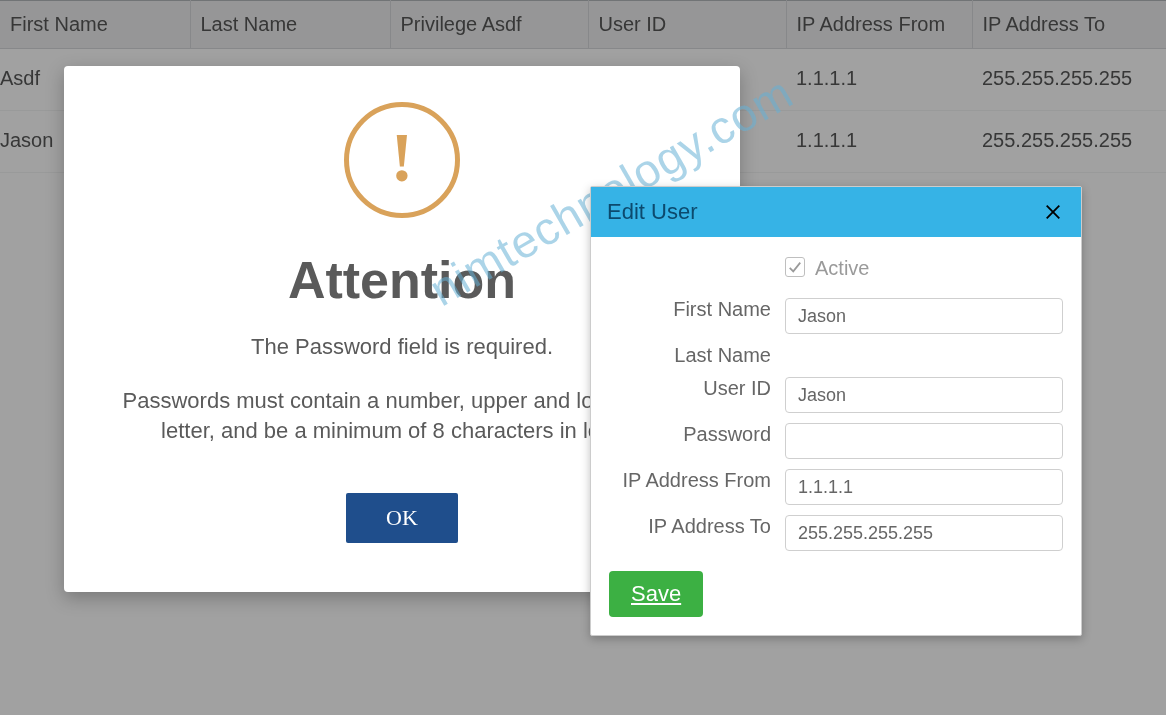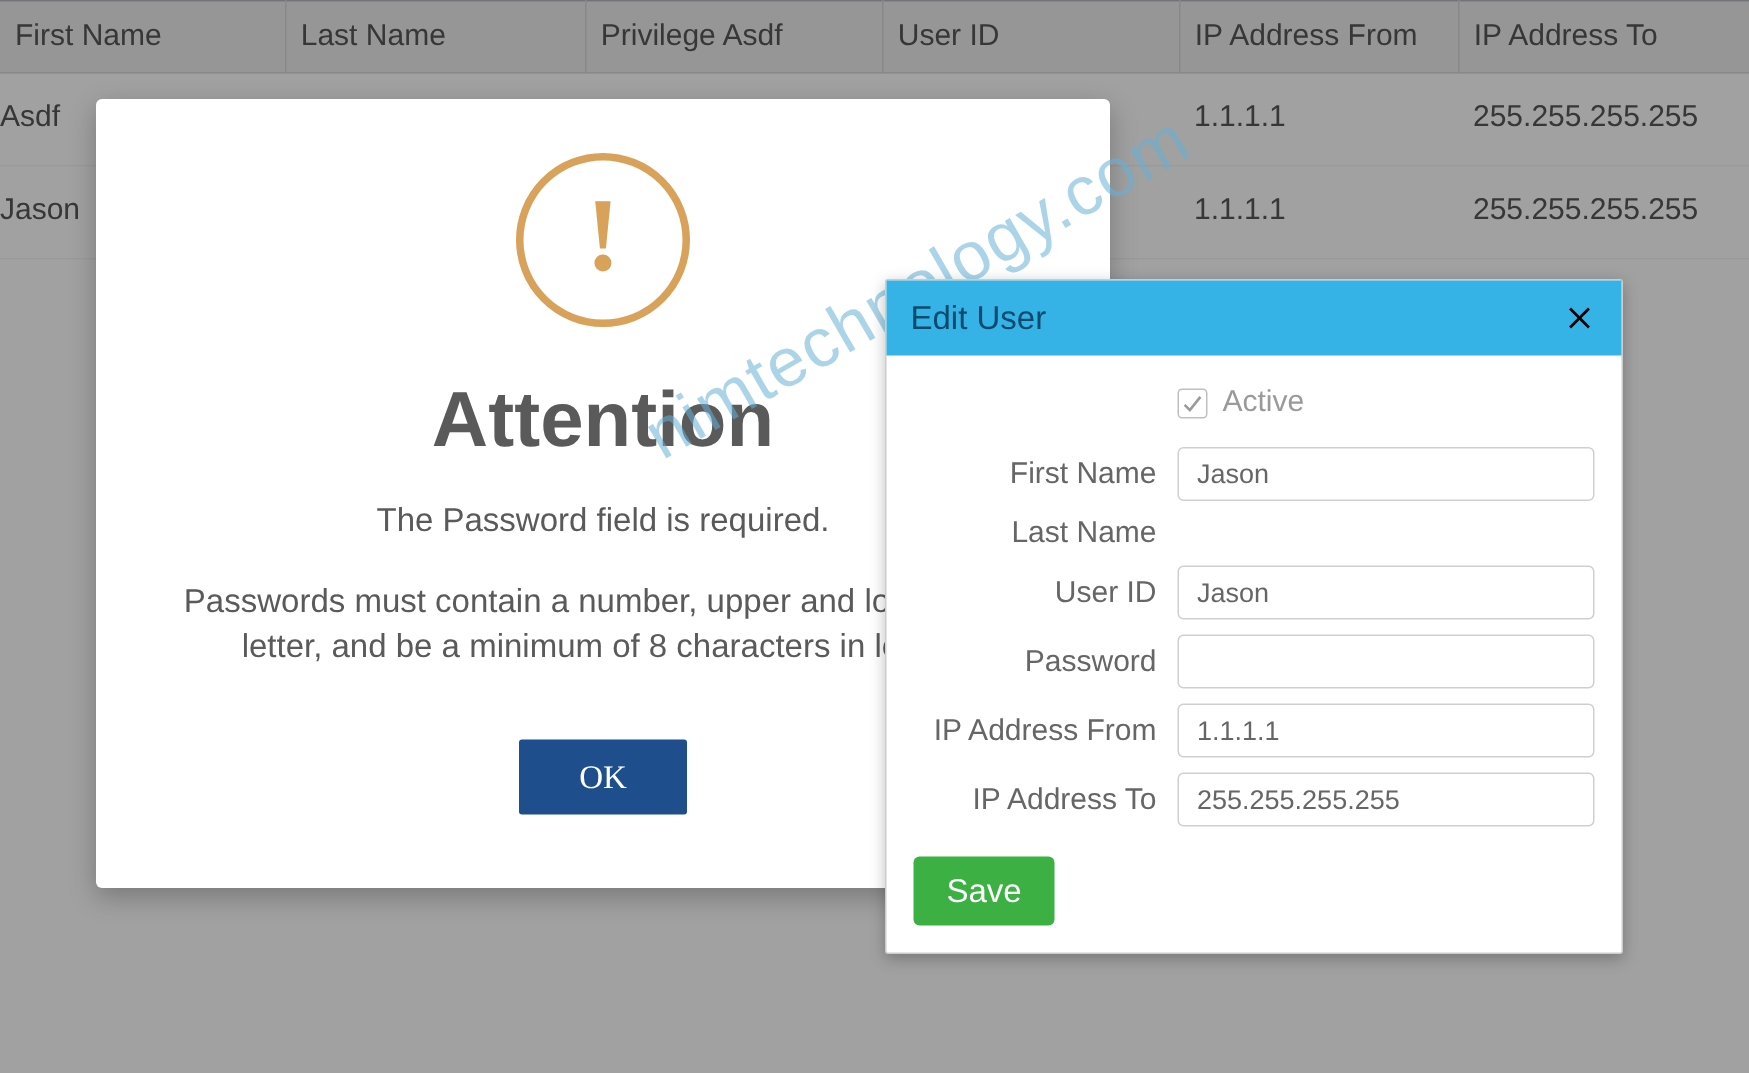--- a/index.html
+++ b/index.html
@@ -100,21 +100,21 @@
   .edit-header .close-btn {
     width: 28px; height: 28px;
     display: flex; align-items: center; justify-content: center;
     cursor: pointer;
     color: #000;
     background: none; border: none;
   }
   .edit-header .close-btn svg { width: 18px; height: 18px; stroke: #000; }
   .edit-body { padding: 14px 18px 18px; }
 
-  .form-row { display: flex; align-items: center; margin: 6px 0 10px; }
+  .form-row { display: flex; align-items: flex-start; margin: 6px 0 10px; }
   .form-row.checkbox-row { margin-bottom: 18px; }
   .form-label { width: 176px; text-align: right; padding-right: 14px; font-size: 20px; color: #666; }
   .form-input {
     flex: 1;
     height: 36px;
     border: 1px solid #cfcfcf;
     border-radius: 4px;
     padding: 0 12px;
     font-size: 18px;
     color: #666;
@@ -136,21 +136,21 @@
   .edit-actions { display: flex; gap: 10px; margin-top: 20px; }
   .btn-save, .btn-exit {
     height: 46px;
     border: none;
     border-radius: 4px;
     padding: 0 22px;
     font-size: 22px;
     color: #fff;
     cursor: pointer;
   }
-  .btn-save { background: #3cb043; }
+  .btn-save { background: #3cb043; text-decoration: underline; }
   .btn-exit { background: #ea6a67; }
 </style>
 </head>
 <body>
 
 <div class="table-wrap">
   <table>
     <thead>
       <tr>
         <th style="width:190px">First Name</th>

